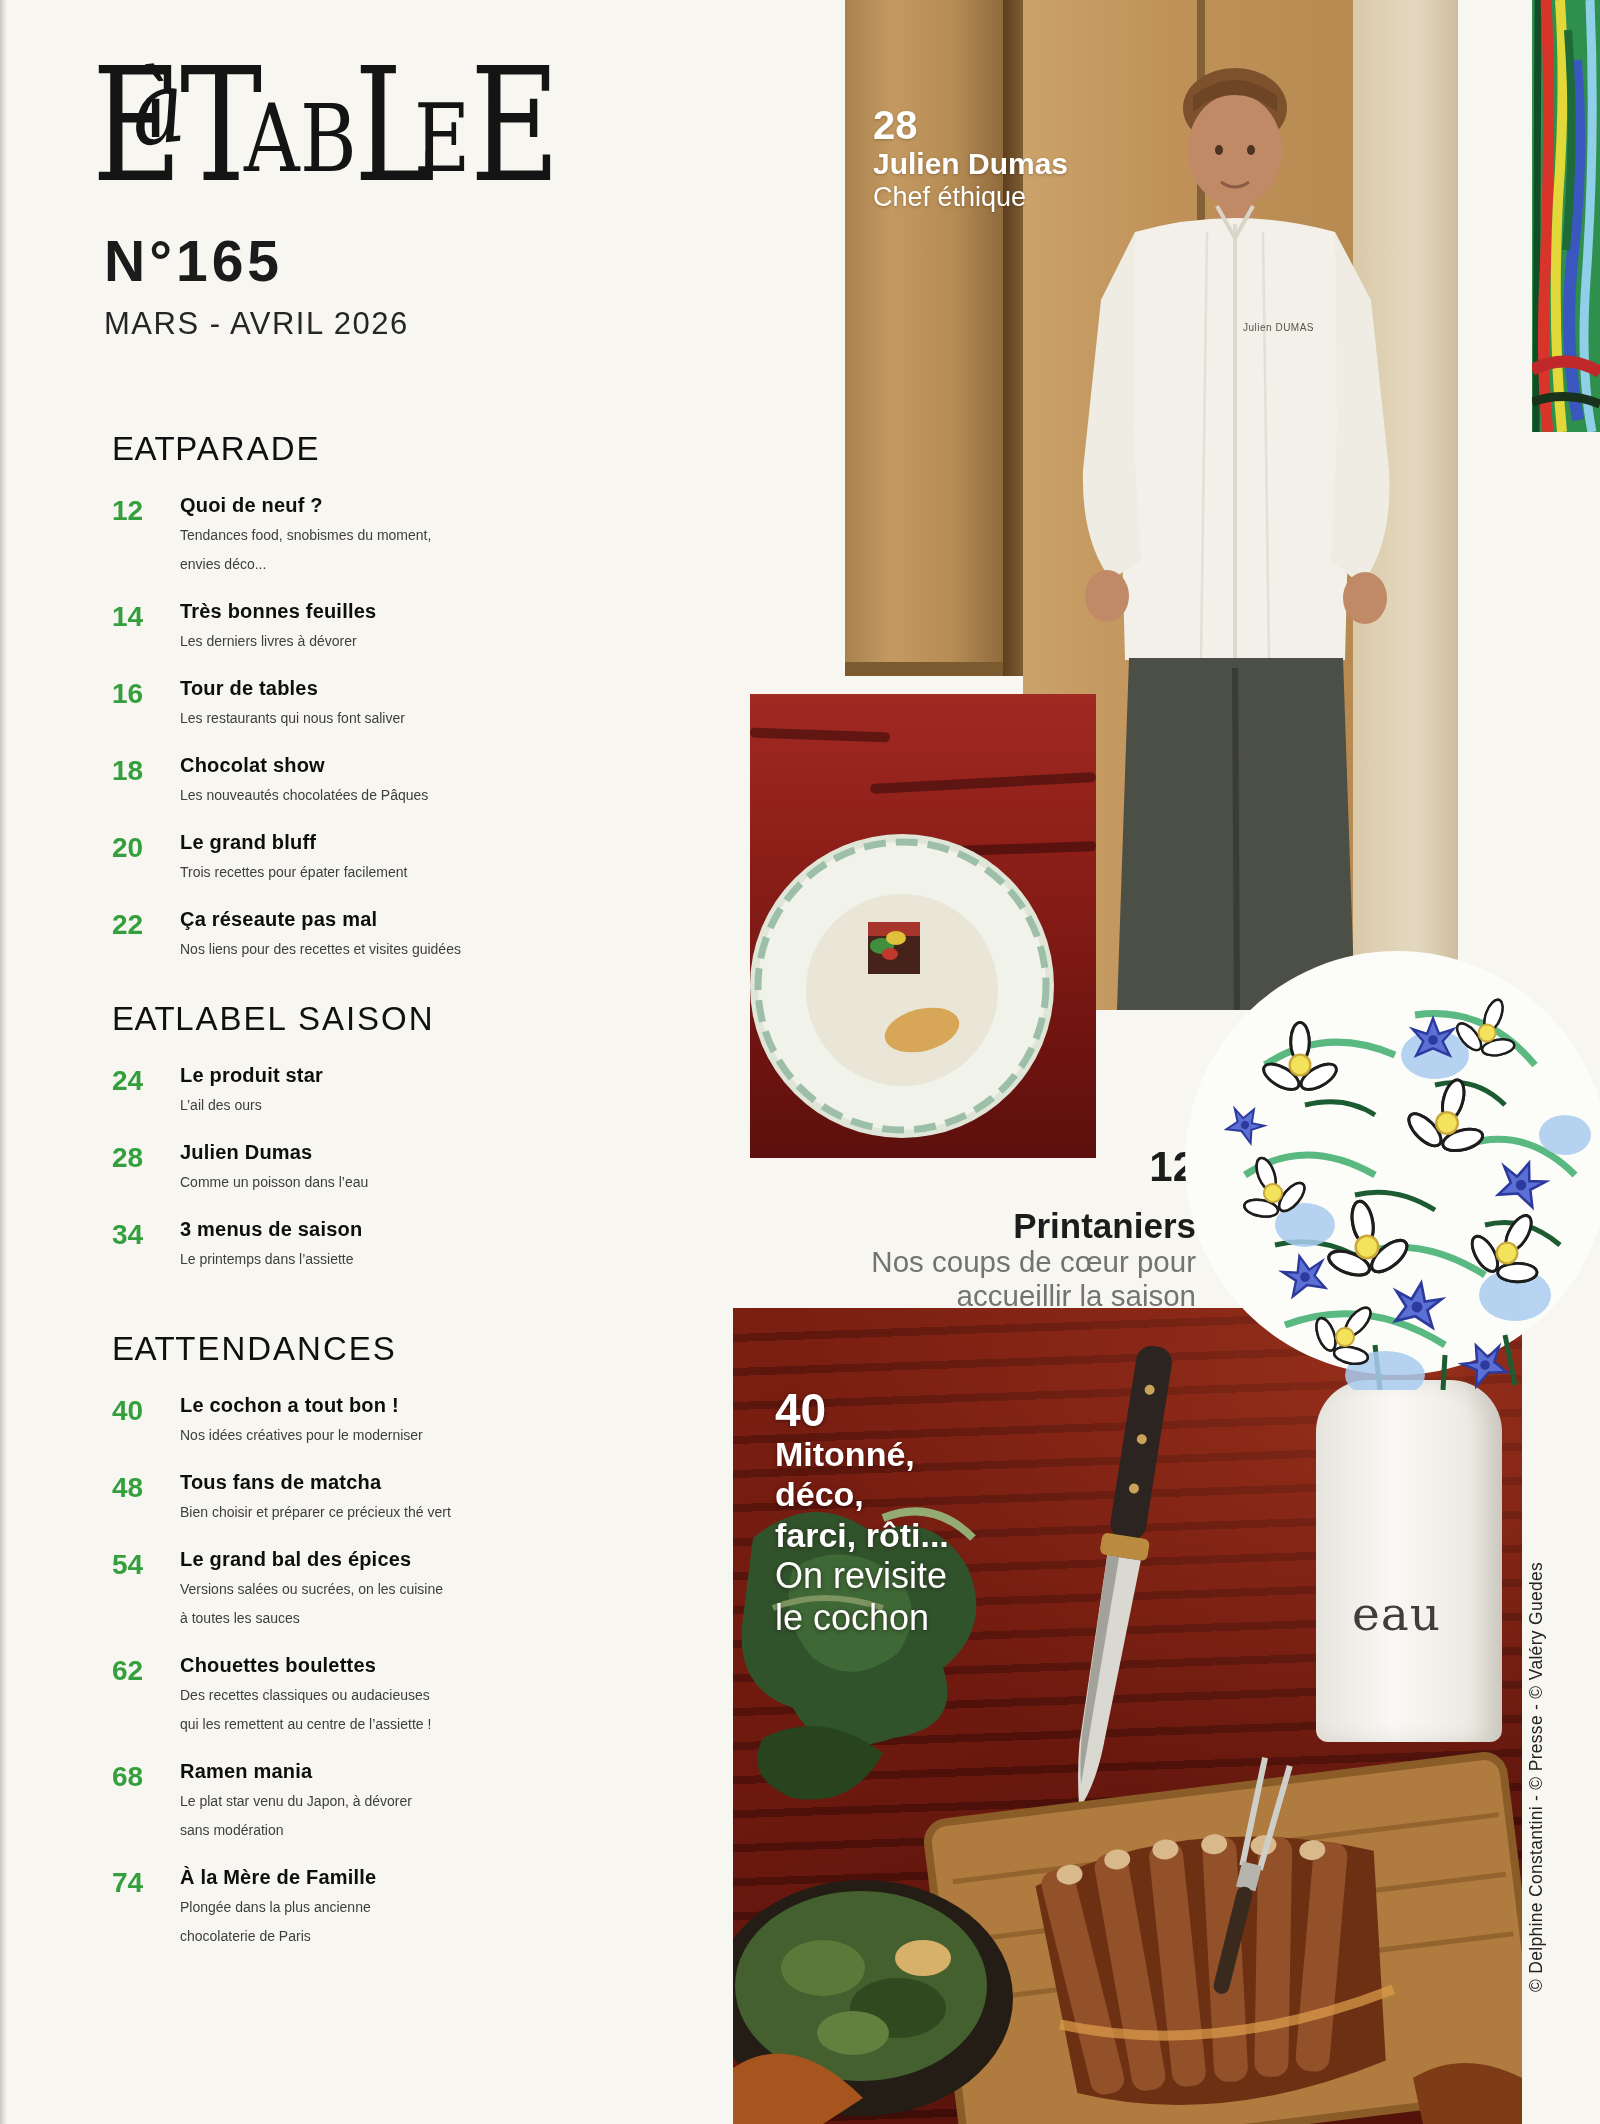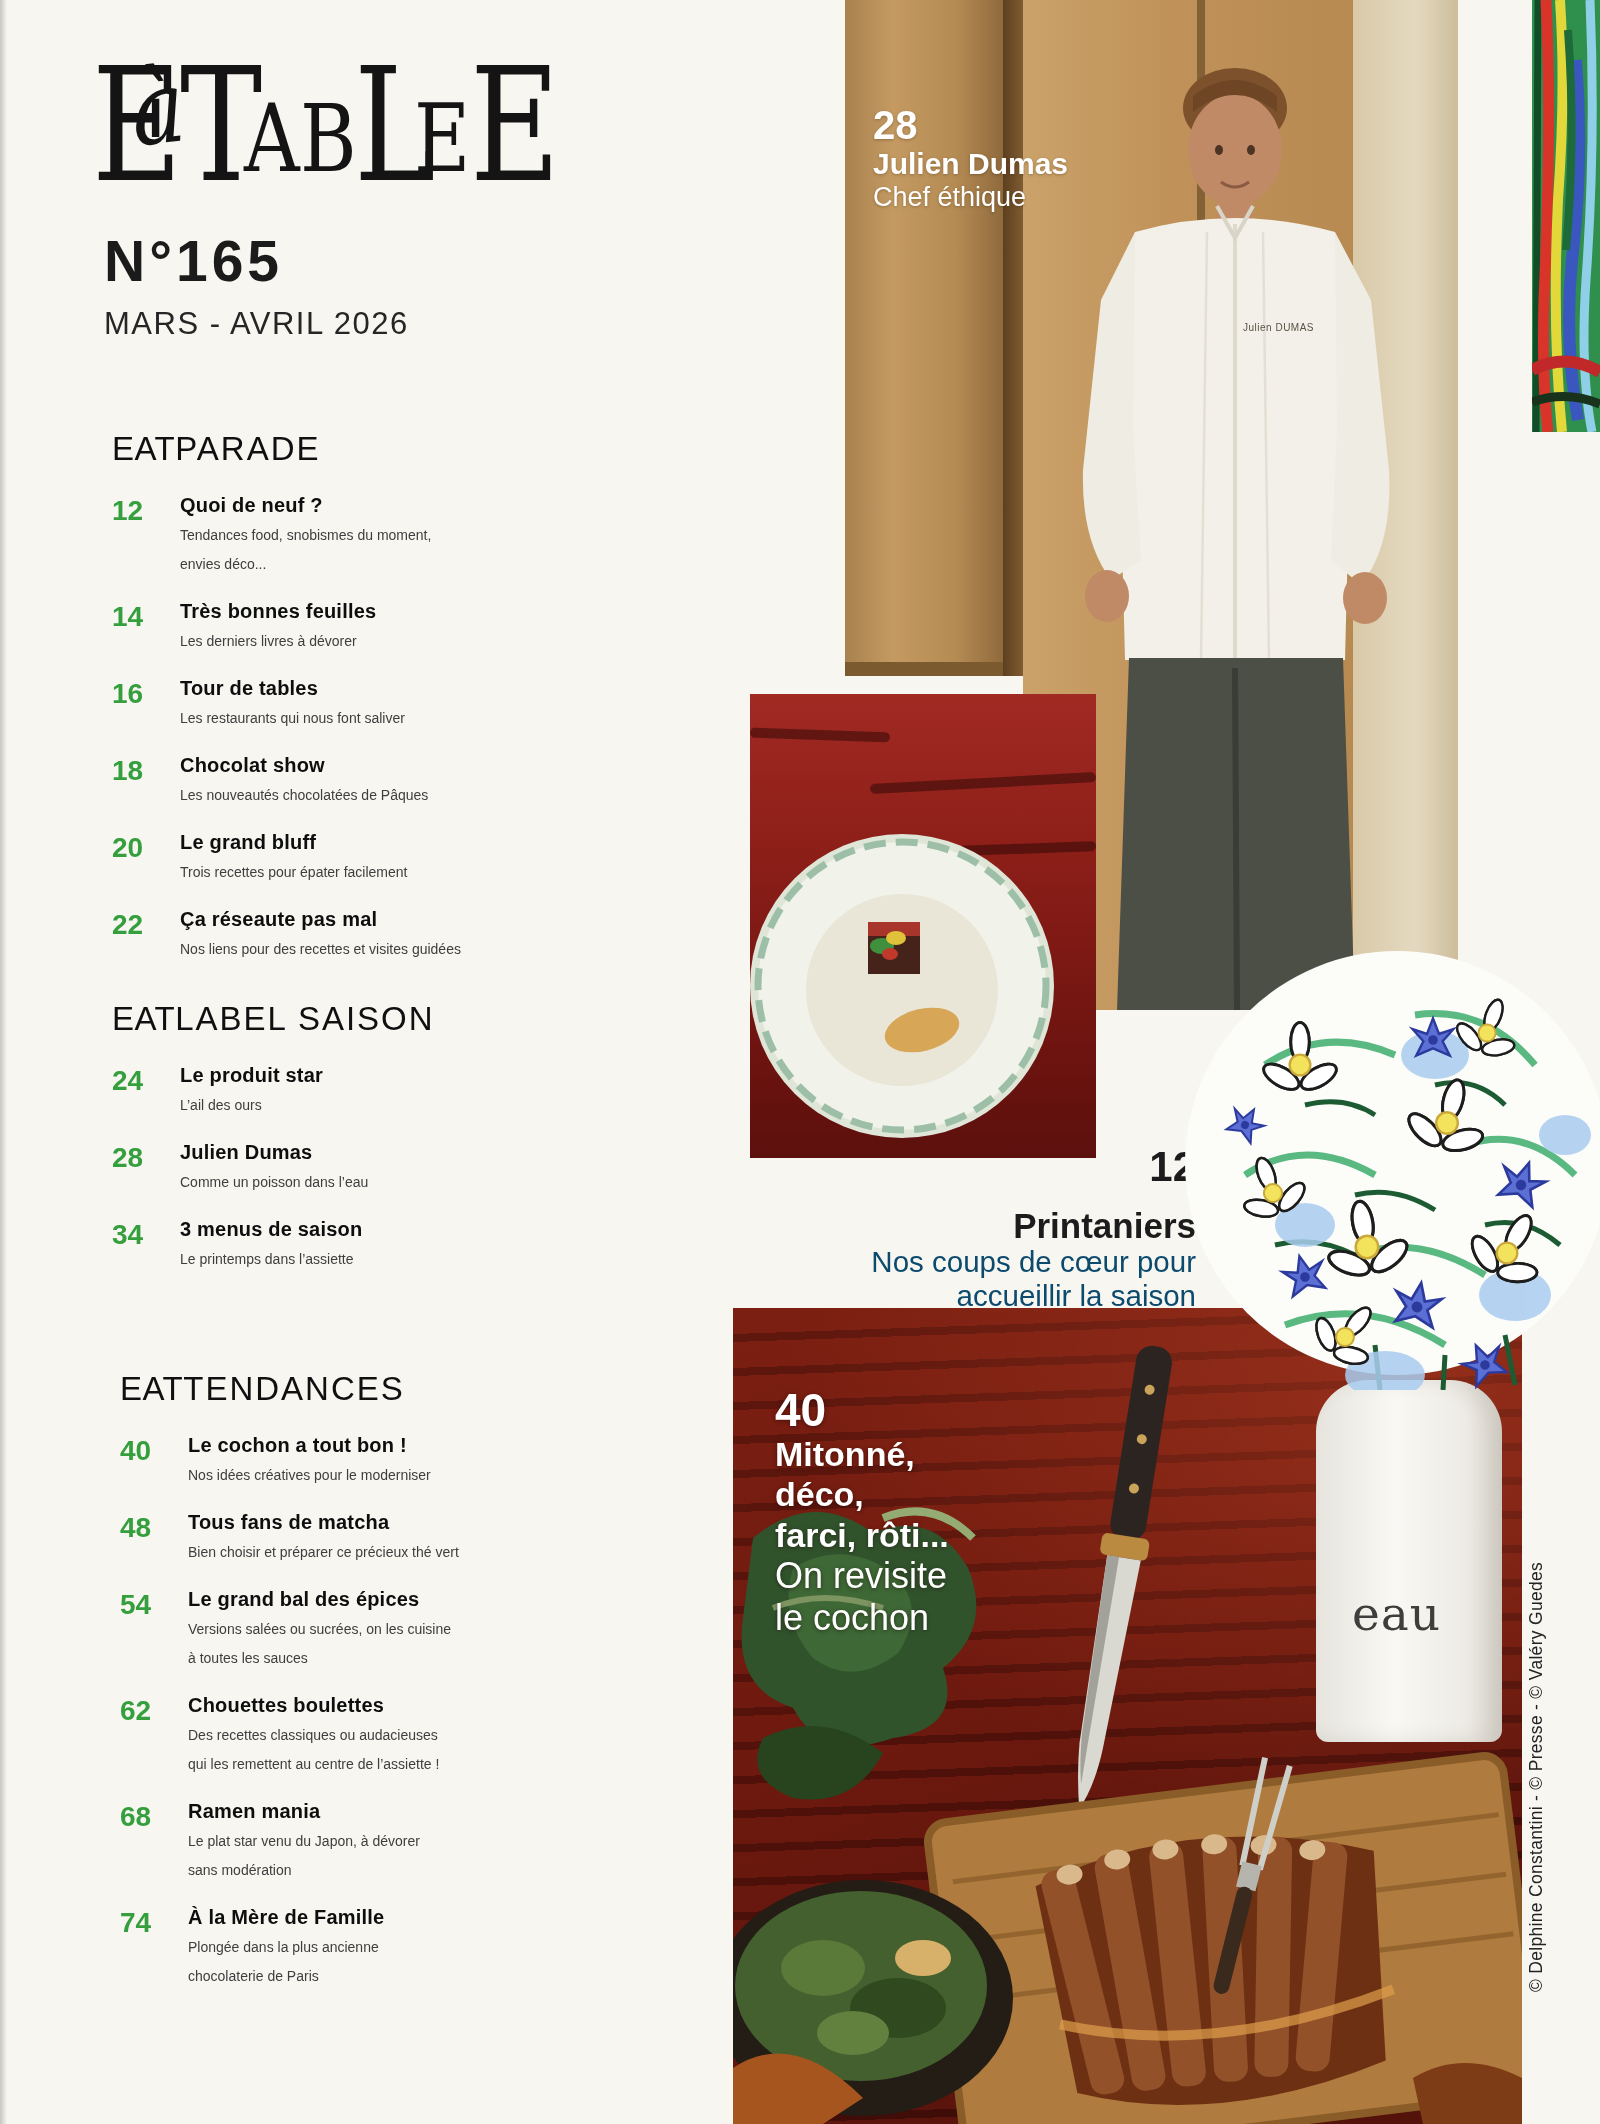--- a/index.html
+++ b/index.html
@@ -49,21 +49,21 @@
 
   
   .photo-plate{position:absolute;left:750px;top:694px;width:346px;height:464px;z-index:3;
      background:linear-gradient(180deg,#a12a23,#8c1e18 35%,#6f1410 75%,#5c100d);overflow:hidden;}
   .pp-streak{position:absolute;left:0;width:100%;height:10px;background:rgba(40,6,4,.5);border-radius:5px;}
 
   
   .cap-print{position:absolute;left:836px;top:1146px;width:360px;text-align:right;color:#1c1c1c;z-index:4;}
   .cap-print .n{font-size:42px;font-weight:700;line-height:1;}
   .cap-print .ttl{font-size:35px;font-weight:700;line-height:1.05;margin-top:20px;}
-  .cap-print .dl{font-size:29.5px;font-weight:400;line-height:1.16;color:#0c4a6e;}
+  .cap-print .dl{font-size:29.5px;font-weight:400;line-height:1.16;color:#737373;}
 
   
   .photo-bottom{position:absolute;left:733px;top:1308px;width:789px;height:816px;z-index:2;overflow:hidden;
      background:
        radial-gradient(130% 90% at 85% 10%,rgba(190,70,40,.45),rgba(0,0,0,0) 60%),
        repeating-linear-gradient(178deg,rgba(120,30,16,.35) 0 26px,rgba(40,8,4,.35) 26px 34px),
        linear-gradient(160deg,#7e2013 0%,#6a170e 40%,#4f100a 75%,#3c0b06 100%);}
   .pb-caption{position:absolute;left:42px;top:78px;color:#fff;z-index:6;text-shadow:0 1px 4px rgba(30,5,0,.5);}
   .pb-caption .n{font-size:46px;font-weight:700;line-height:1.05;}
   .pb-caption .tl{font-size:34px;font-weight:700;line-height:1.18;}
@@ -380,21 +380,21 @@
     </div>
     <div class="entry">
       <div class="num">34</div>
       <div>
           <div class="t">3 menus de saison</div>
         <div class="d">Le printemps dans l’assiette</div>
         </div>
     </div>
   </div>
 
-  <div class="toc-section" style="top:1370px;margin-left:8px;">
+  <div class="toc-section" style="top:1330px;">
     <div class="sec-h">
       <span class="eyebrow">EAT</span><span class="rest">TENDANCES</span>
     </div>
     <div class="entry">
       <div class="num">40</div>
       <div>
           <div class="t">Le cochon a tout bon !</div>
         <div class="d">Nos idées créatives pour le moderniser</div>
         </div>
     </div>

